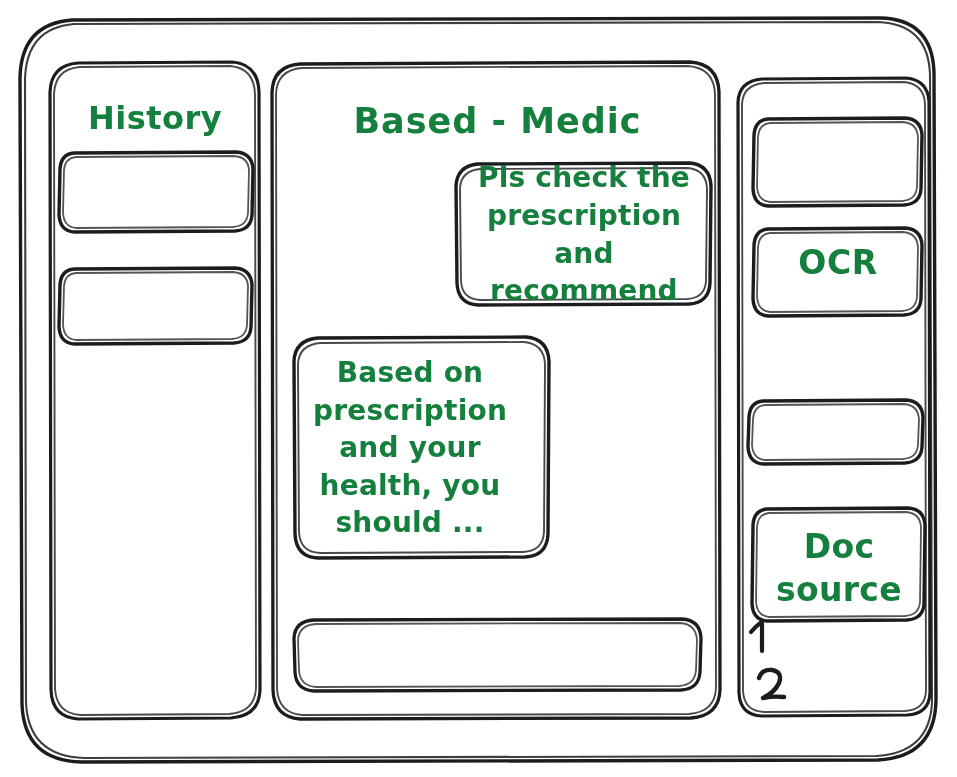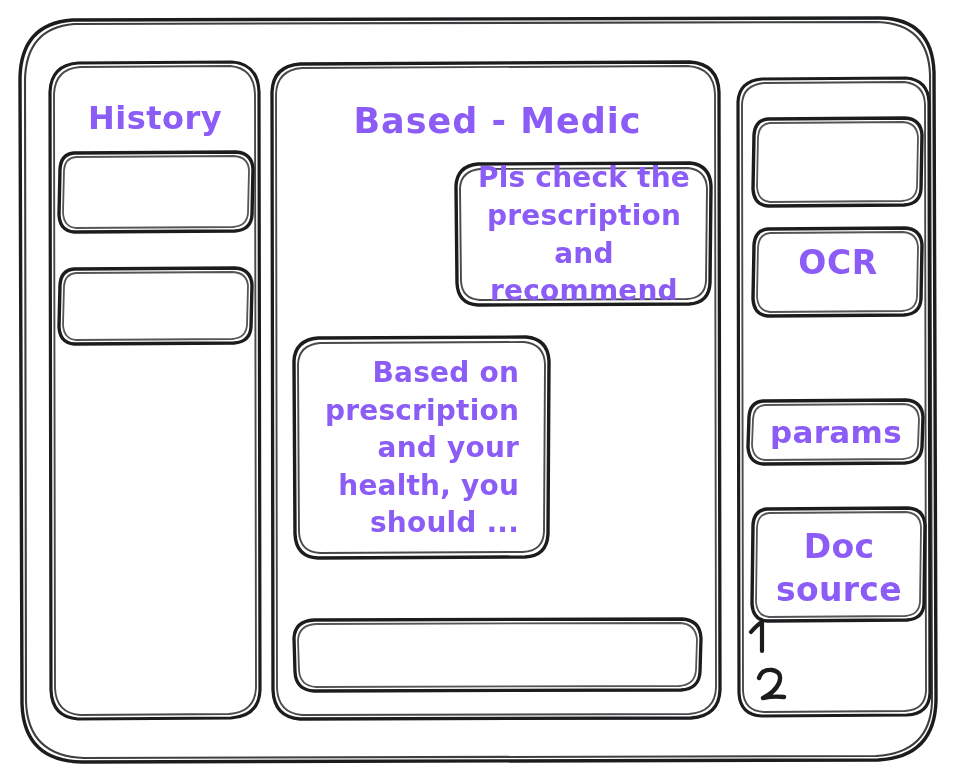--- a/index.html
+++ b/index.html
@@ -25,21 +25,21 @@
     width: 957px;
     height: 777px;
     pointer-events: none;
   }
   .txt {
     position: absolute;
     display: flex;
     align-items: center;
     justify-content: center;
     text-align: center;
-    color: #8b5cf6;
+    color: #15803d;
     font-family: "DejaVu Sans", sans-serif;
     line-height: 1.12;
     font-weight: 600;
     letter-spacing: 0.2px;
     white-space: pre-line;
   }
   .hit {
     position: absolute;
     background: transparent;
   }
@@ -118,38 +118,37 @@
   <div class="hit" style="left:272px; top:62px; width:449px; height:658px;"></div>
 
   <div class="txt title-main" style="left:310px; top:97px; width:375px; height:50px;">Based - Medic</div>
 
   <div class="hit" style="left:456px; top:163px; width:256px; height:143px;"></div>
   <div class="txt bubble-text" style="left:460px; top:166px; width:248px; height:137px;">Pls check the
 prescription
 and recommend</div>
 
   <div class="hit" style="left:294px; top:337px; width:256px; height:222px;"></div>
-  <div class="txt bubble-text" style="left:298px; top:341px; width:248px; height:214px;text-align:right;">Based on
+  <div class="txt bubble-text" style="left:286px; top:341px; width:248px; height:214px;">Based on
 prescription
 and your
 health, you
 should ...</div>
 
   <div class="hit" style="left:294px; top:619px; width:408px; height:72px; cursor:text;"></div>
   <div class="txt" style="left:310px; top:619px; width:376px; height:72px; justify-content:flex-start; font-size:24px; font-weight:500; color:#4a4c50;"></div>
 
   <div class="hit" style="left:738px; top:78px; width:193px; height:639px;"></div>
 
   <div class="hit" style="left:753px; top:118px; width:170px; height:89px;"></div>
 
   <div class="hit" style="left:753px; top:228px; width:170px; height:89px;"></div>
   <div class="txt card-text" style="left:753px; top:219px; width:170px; height:89px;">OCR</div>
 
   <div class="hit" style="left:748px; top:400px; width:176px; height:65px;"></div>
-  <div class="txt card-text-sm" style="left:748px; top:400px; width:176px; height:65px;">params</div>
 
   <div class="hit" style="left:752px; top:508px; width:174px; height:114px;"></div>
   <div class="txt doc-text" style="left:752px; top:508px; width:174px; height:122px;">Doc
 source</div>
 
   <div class="hit" style="left:745px; top:618px; width:60px; height:40px;"></div>
   <div class="txt num-text" style="left:745px; top:618px; width:34px; height:40px; opacity:0;">1</div>
 
   <div class="hit" style="left:752px; top:665px; width:60px; height:42px;"></div>
   <div class="txt num-text" style="left:752px; top:665px; width:34px; height:42px; opacity:0;">2</div>

